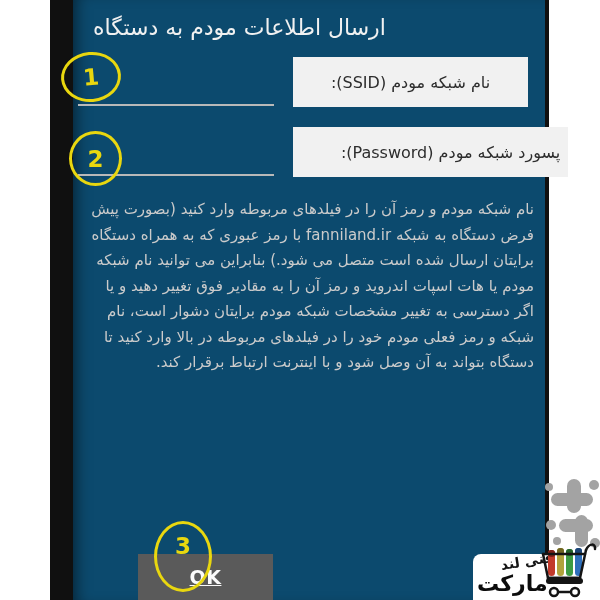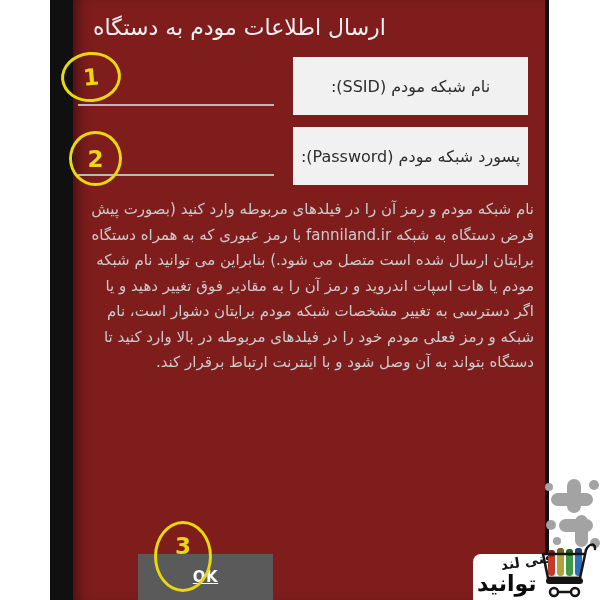--- a/index.html
+++ b/index.html
@@ -1,31 +1,31 @@
 <!DOCTYPE html>
 <html><head>
 <meta charset="utf-8">
 <style>
   html,body{margin:0;padding:0;background:#fff;}
   .page{position:relative;width:600px;height:600px;background:#ffffff;overflow:hidden;
         font-family:"DejaVu Sans",sans-serif;}
   .phone{position:absolute;left:50px;top:0;width:499px;height:600px;background:#101010;}
-  .dialog{position:absolute;left:73px;top:0;width:472px;height:600px;background:#7f1d1d;
+  .dialog{position:absolute;left:73px;top:0;width:472px;height:600px;background:#0c4a6e;
           box-shadow:inset 12px 0 16px -10px rgba(0,0,0,.6);}
   .title{position:absolute;left:20px;top:15px;font-size:22px;color:#f1f1f1;direction:rtl;white-space:nowrap;}
-  .label-box{position:absolute;width:235px;height:58px;background:#f1f1f1;color:#2d2d2d;
+  .label-box{position:absolute;width:235px;height:50px;background:#f1f1f1;color:#2d2d2d;
              font-size:16px;display:flex;align-items:center;justify-content:center;direction:rtl;}
   .lb1{left:220px;top:57px;}
-  .lb2{left:220px;top:127px;}
+  .lb2{left:220px;top:127px;padding-left:40px;}
   .underline{position:absolute;width:196px;height:2px;background:#b9b9b9;cursor:text;}
   .u1{left:5px;top:104px;}
   .u2{left:5px;top:174px;}
   .desc{position:absolute;left:12px;top:197px;width:449px;font-size:15px;line-height:25.5px;
         color:#cbcbcb;direction:rtl;}
-  .btn{position:absolute;top:554px;height:46px;background:#5a5a5a;color:#fafafa;font-size:15px;
+  .btn{position:absolute;top:554px;height:46px;background:#5a5a5a;color:#fafafa;font-size:19px;
        font-weight:bold;display:flex;align-items:center;justify-content:center;letter-spacing:.5px;
        cursor:pointer;text-decoration:underline;}
   .ok{left:65px;width:135px;}
   .cancel{left:293px;width:130px;}
   .ann{position:absolute;border:3px solid #e9d70f;border-radius:50%;color:#e9d70f;font-weight:bold;
        font-size:23px;display:flex;align-items:center;justify-content:center;z-index:5;}
   .a1{left:61px;top:52px;width:54px;height:44px;transform:rotate(-5deg);}
   .a2{left:69px;top:131px;width:47px;height:49px;}
   .a3{left:154px;top:521px;width:58px;height:71px;align-items:flex-start;padding-top:9px;box-sizing:border-box;}
   .wm-box{position:absolute;left:473px;top:554px;width:127px;height:46px;background:#ffffff;
@@ -71,21 +71,21 @@
       <rect x="14" y="40" width="34" height="13" rx="6.5"></rect>
       <rect x="30" y="36" width="13" height="32" rx="6.5"></rect>
       <circle cx="6" cy="46" r="5"></circle>
       <circle cx="50" cy="64" r="5"></circle>
       <circle cx="12" cy="62" r="4"></circle>
     </g>
   </svg>
 
   <div class="wm-box"></div>
   <div class="wm-cal">فنی لند</div>
-  <div class="wm-market">توانید</div>
+  <div class="wm-market">مارکت</div>
 
   <svg class="cart" width="64" height="66" viewBox="0 0 64 66">
 
     <g>
       <rect x="13" y="16" width="7" height="26" rx="3.5" fill="#c23a2b"></rect>
       <rect x="13" y="16" width="7" height="7" rx="3" fill="#7e2018"></rect>
       <rect x="22" y="14" width="7" height="28" rx="3.5" fill="#b0a33c"></rect>
       <rect x="22" y="14" width="7" height="7" rx="3" fill="#6f6620"></rect>
       <rect x="31" y="15" width="7" height="27" rx="3.5" fill="#3d9b43"></rect>
       <rect x="31" y="15" width="7" height="7" rx="3" fill="#226127"></rect>

